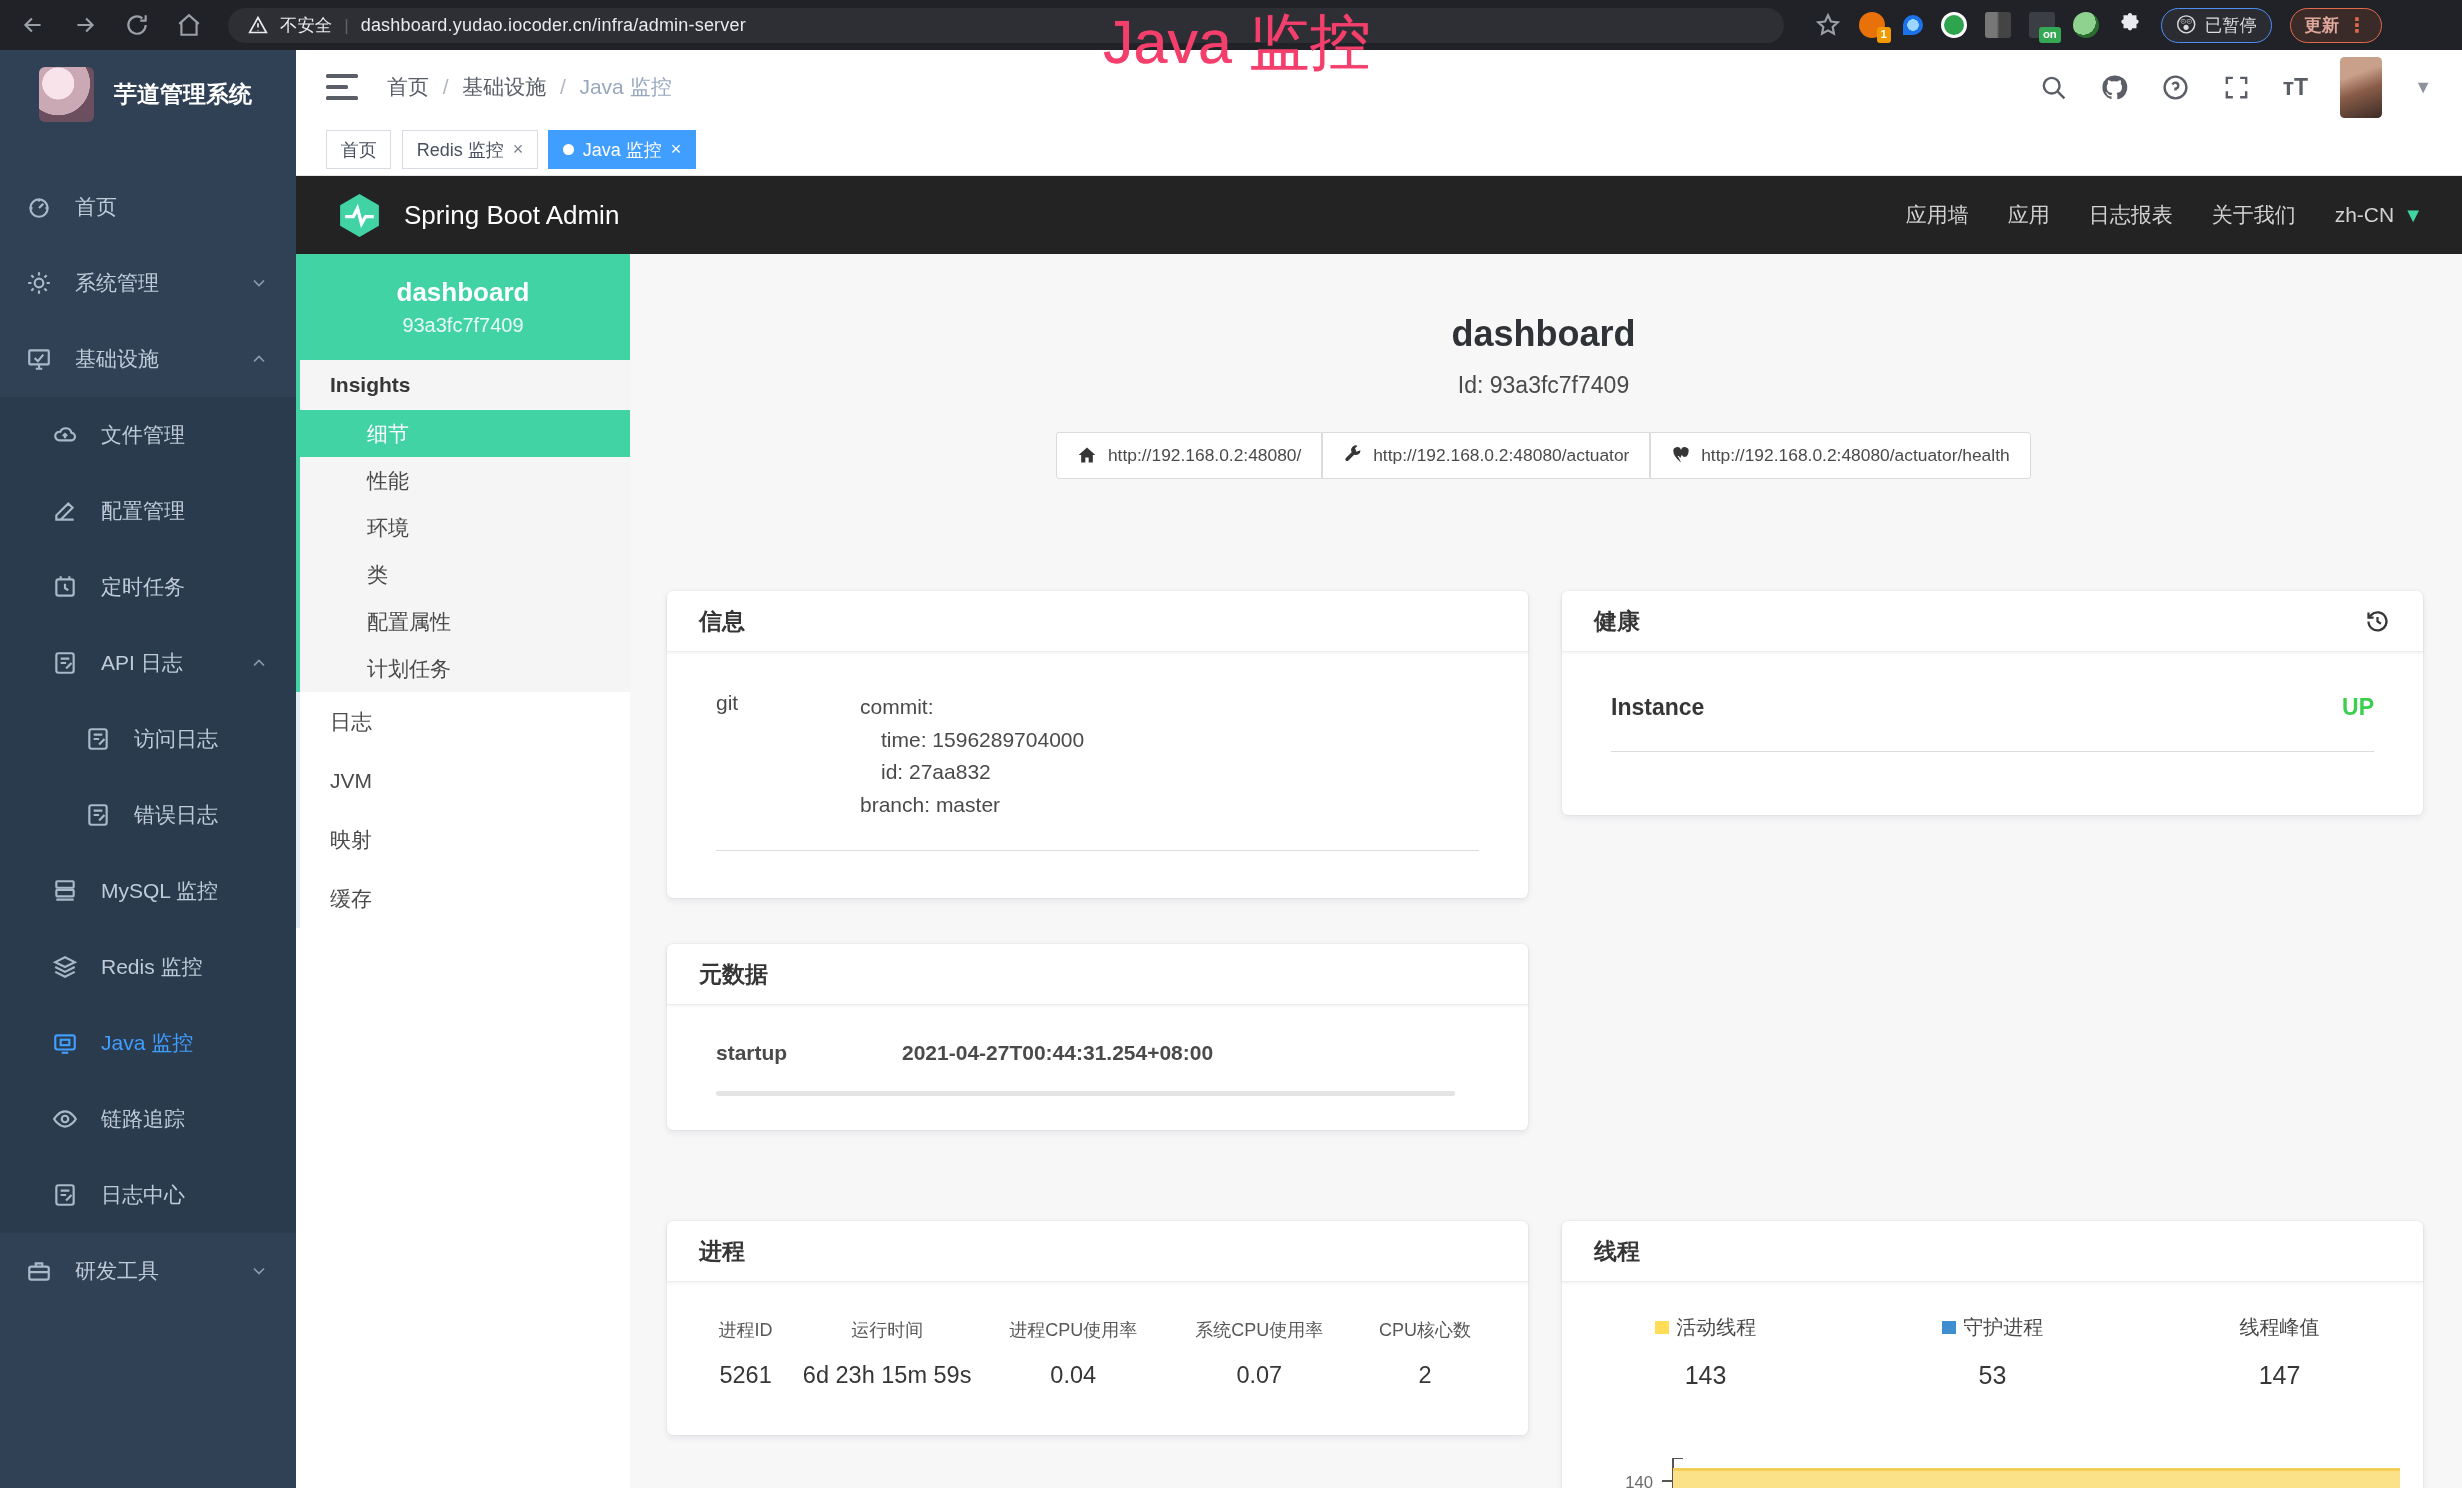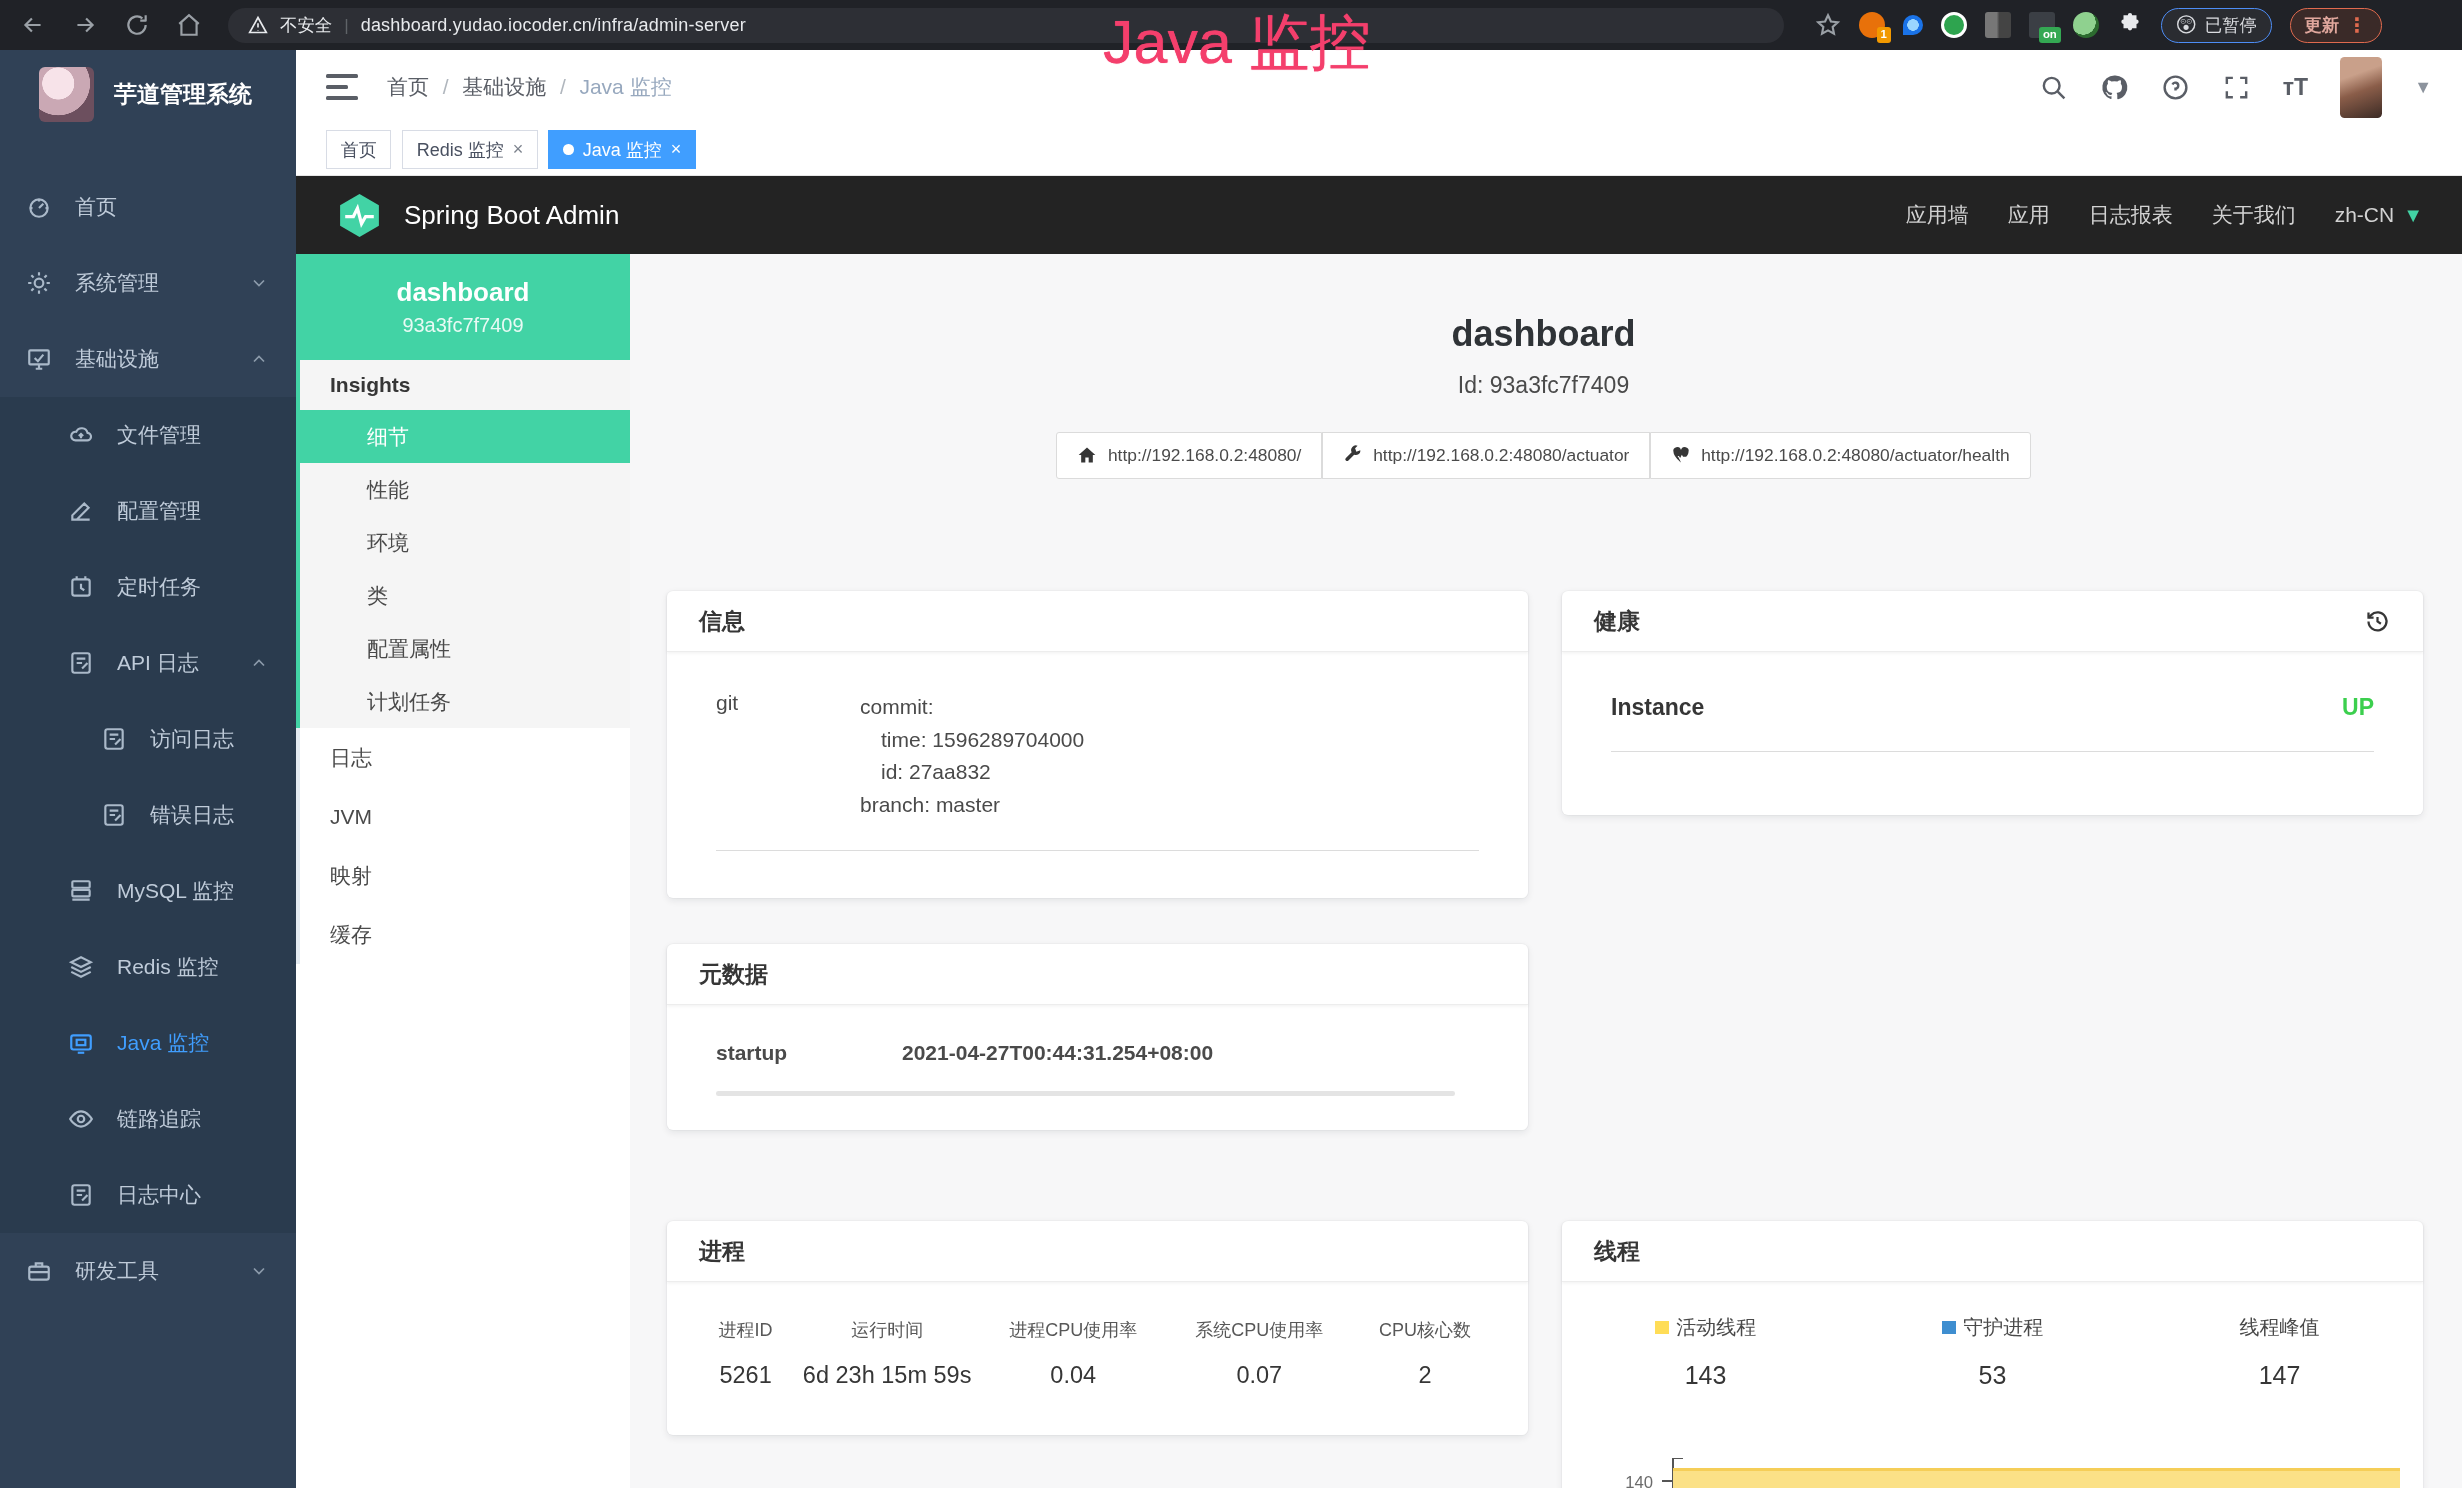--- a/index.html
+++ b/index.html
@@ -41,21 +41,21 @@
   .logo-img { width:55px; height:55px; border-radius:6px; flex:0 0 auto;
     background:radial-gradient(circle at 35% 30%, #f7e3e9 0 30%, #caa8b4 31% 60%, #6c4f5e 61% 100%); }
   .logo-title { color:#fff; font-size:23px; font-weight:600; }
   .menu { padding-top:30px; }
   .m-item { height:76px; display:flex; align-items:center; font-size:21px; cursor:pointer; position:relative; }
   .m-item .mi { width:26px; height:26px; color:#aab9c9; flex:0 0 auto; }
   .m-item .ml { margin-left:23px; }
   .lvl1 { padding-left:26px; }
   .lvl2 { padding-left:52px; }
   .lvl3 { padding-left:85px; }
-  .submenu { background:#2a3b4e;padding-left:16px; }
+  .submenu { background:#2a3b4e; }
   .m-item.active, .m-item.active .mi { color:#409eff; }
   .chev { position:absolute; right:27px; width:20px; height:20px; color:#8c9bab; }
 
   
   #topbar { position:absolute; left:296px; top:50px; right:0; height:74px; background:#fff;
     display:flex; align-items:center; padding:0 30px; z-index:9; }
   .hamburger { width:32px; height:26px; display:flex; flex-direction:column; justify-content:space-between; cursor:pointer; }
   .hamburger i { display:block; height:3.8px; background:#5a5e66; border-radius:1.5px; }
   .hamburger i:nth-child(2) { width:70%; }
   .crumbs { display:flex; align-items:center; gap:13.7px; margin-left:29px; font-size:21px; }
@@ -91,21 +91,21 @@
 
   
   #sba-sidebar { position:absolute; left:296px; top:254px; width:334px; bottom:0; background:#fff; z-index:8; }
   .inst-head { height:106px; background:#42d3a5; color:#fff; display:flex; flex-direction:column;
     align-items:center; justify-content:center; gap:6px; cursor:pointer; }
   .inst-name { font-size:26px; font-weight:700; }
   .inst-id { font-size:20px; color:rgba(255,255,255,.88); }
   .insights { background:#f5f5f5; border-left:4.6px solid #42d3a5; }
   .insights-label { height:50px; display:flex; align-items:center; padding-left:30px;
     font-size:21px; font-weight:700; color:#363636; }
-  .s-item { height:53px; display:flex; align-items:center; padding-left:67px; font-size:21px;
+  .s-item { height:47px; display:flex; align-items:center; padding-left:67px; font-size:21px;
     color:#4a4a4a; cursor:pointer; }
   .s-item.active { background:#42d3a5; color:#fff; }
   .plain-items { border-left:4.6px solid #e4ebf1; }
   .p-item { height:59px; display:flex; align-items:center; padding-left:30px; font-size:21px;
     color:#4a4a4a; cursor:pointer; }
 
   
   #sba-main { position:absolute; left:629px; top:254px; right:0; bottom:0; background:#f7f7f8; overflow:hidden; z-index:7; }
   .hero { position:absolute; left:38px; right:42px; top:0; text-align:center; }
   .hero-title { margin-top:59px; font-size:36px; font-weight:700; color:#2f3337; }

